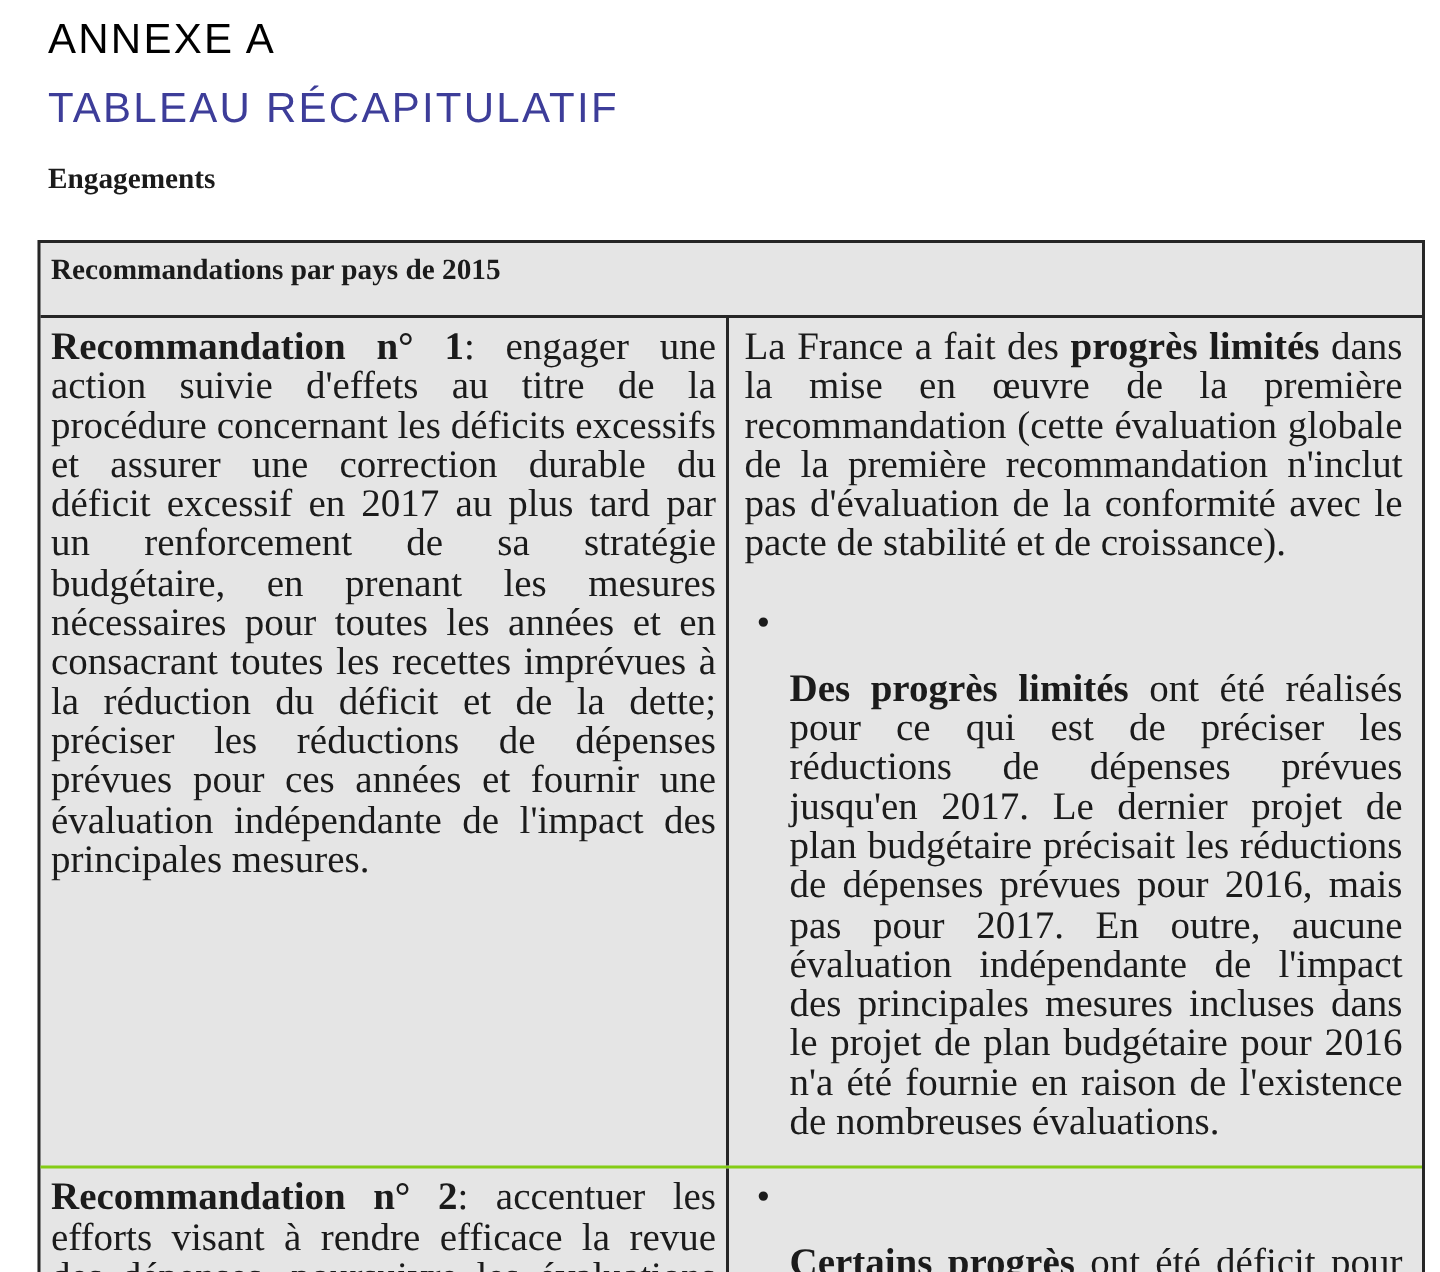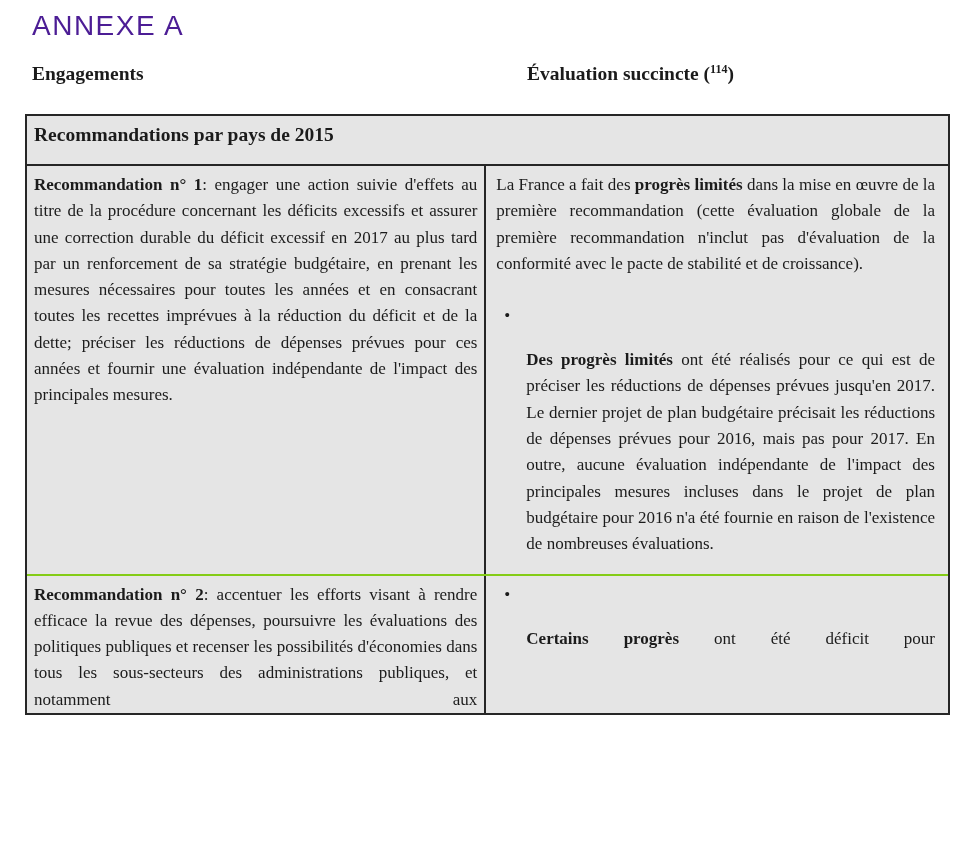--- a/index.html
+++ b/index.html
@@ -32,46 +32,46 @@
     width:925px;margin-top:27px;border:2px solid #262626;
     box-sizing:border-box;background:#e5e5e5;
   }
   .section-row{
     border-bottom:2px solid #262626;height:50px;box-sizing:border-box;
     padding:5px 7px 0 7px;font-weight:bold;font-size:19.5px;line-height:27px;
   }
   .trow{display:flex;}
   .trow + .trow{border-top:2px solid #84cc16;}
   .cell{
-    box-sizing:border-box;font-size:17px;line-height:26.3px;
+    box-sizing:border-box;font-size:26px;line-height:26.3px;
     text-align:justify;
   }
   .cell.left{width:488px;border-right:2px solid #262626;padding:6px 7px 16px 7px;}
   .cell.right{width:490px;padding:6px 13px 16px 10px;}
   .cell p{margin:0;}
   .cell p + .bullet, .cell .bullet + p{margin-top:26px;}
   .bullet{display:flex;}
   .bullet .marker{flex:0 0 30px;padding-left:8px;box-sizing:border-box;}
   .bullet .btext{flex:1;text-align:justify;margin-top:44px;}
   
   .cut{text-align-last:justify;}
   .cut .btext{text-align-last:justify;}
   b{font-weight:bold;}
   .trow:last-child .cell{padding-bottom:0;}
 </style>
 </head>
 <body>
 
 <div class="page">
 
-  <h1 class="doc-title" style="color: #4c1d95;">ANNEXE A</h1>
+  <h1 class="doc-title" style="color: #000000;">ANNEXE A</h1>
+  <h1 class="doc-title" style="color: rgb(61, 61, 153);">TABLEAU RÉCAPITULATIF</h1>
 
   <div class="colheads">
     <div class="ch-left">Engagements</div>
-    <div class="ch-right"><span>Évaluation succincte (</span><sup>114</sup><span>)</span></div>
   </div>
 
   <div class="rectable">
     <div class="section-row">
       <span>Recommandations par pays de 2015</span>
     </div>
     <div id="tbody">
         <div class="trow">
           <div class="cell left">
             <p class="para"><b>Recommandation n° 1</b><span>: engager une action suivie d'effets au titre de la procédure concernant les déficits excessifs et assurer une correction durable du déficit excessif en 2017 au plus tard par un renforcement de sa stratégie budgétaire, en prenant les mesures nécessaires pour toutes les années et en consacrant toutes les recettes imprévues à la réduction du déficit et de la dette; préciser les réductions de dépenses prévues pour ces années et fournir une évaluation indépendante de l'impact des principales mesures.</span></p>

